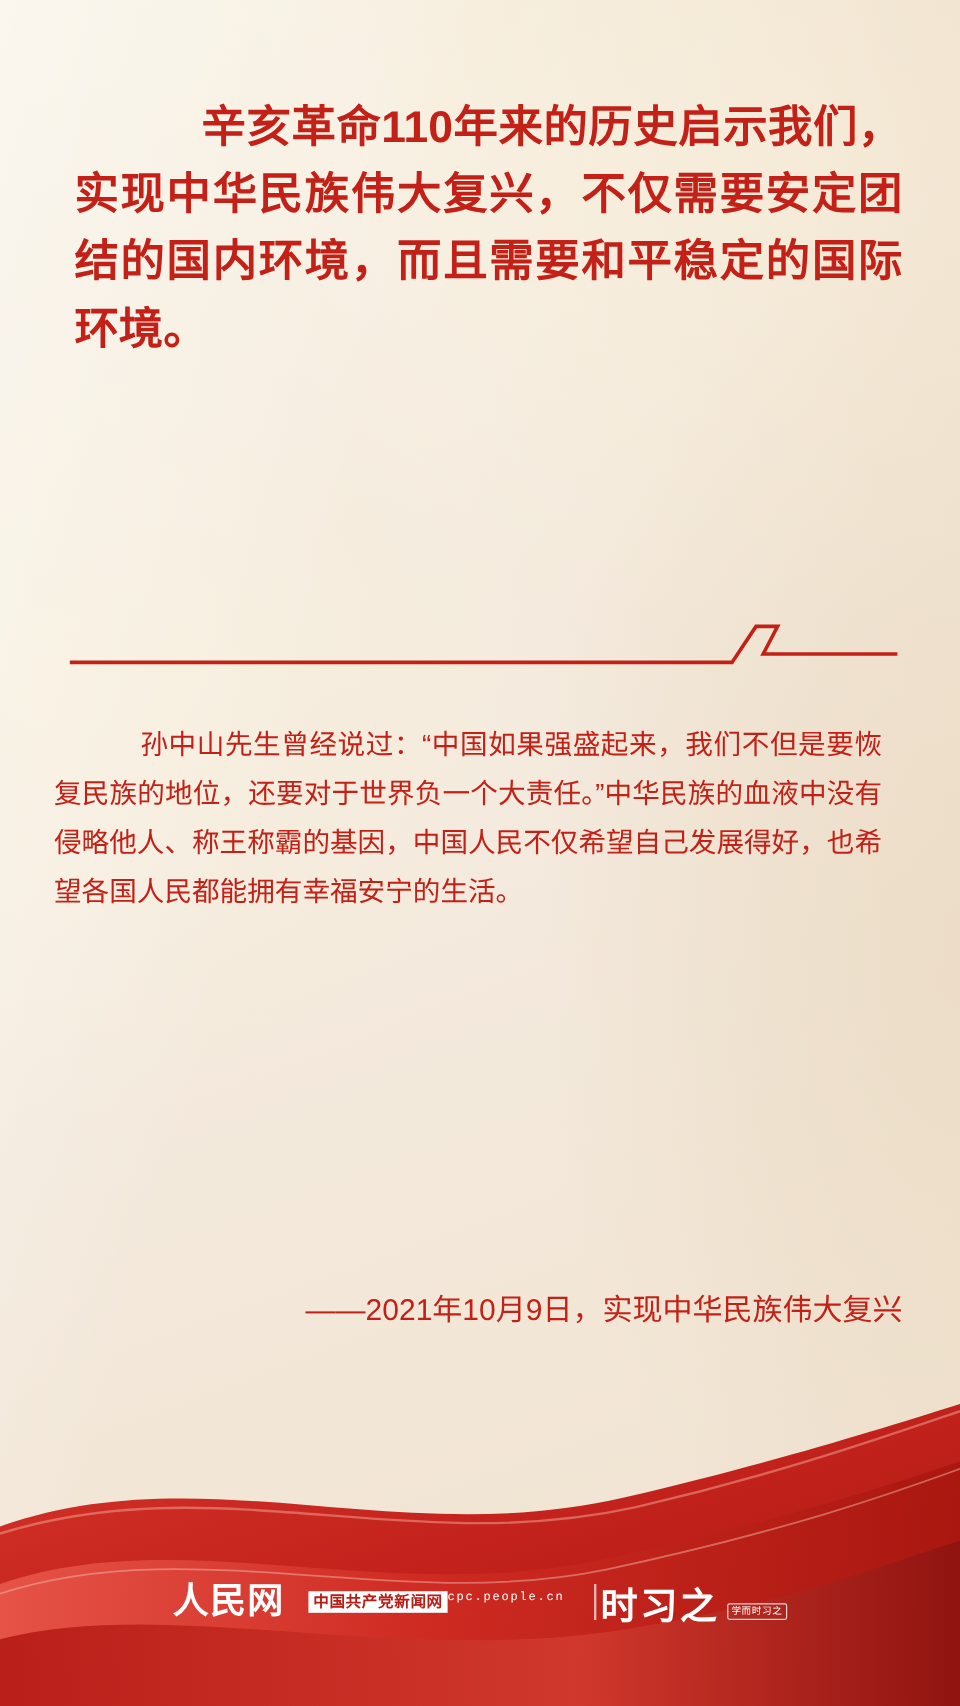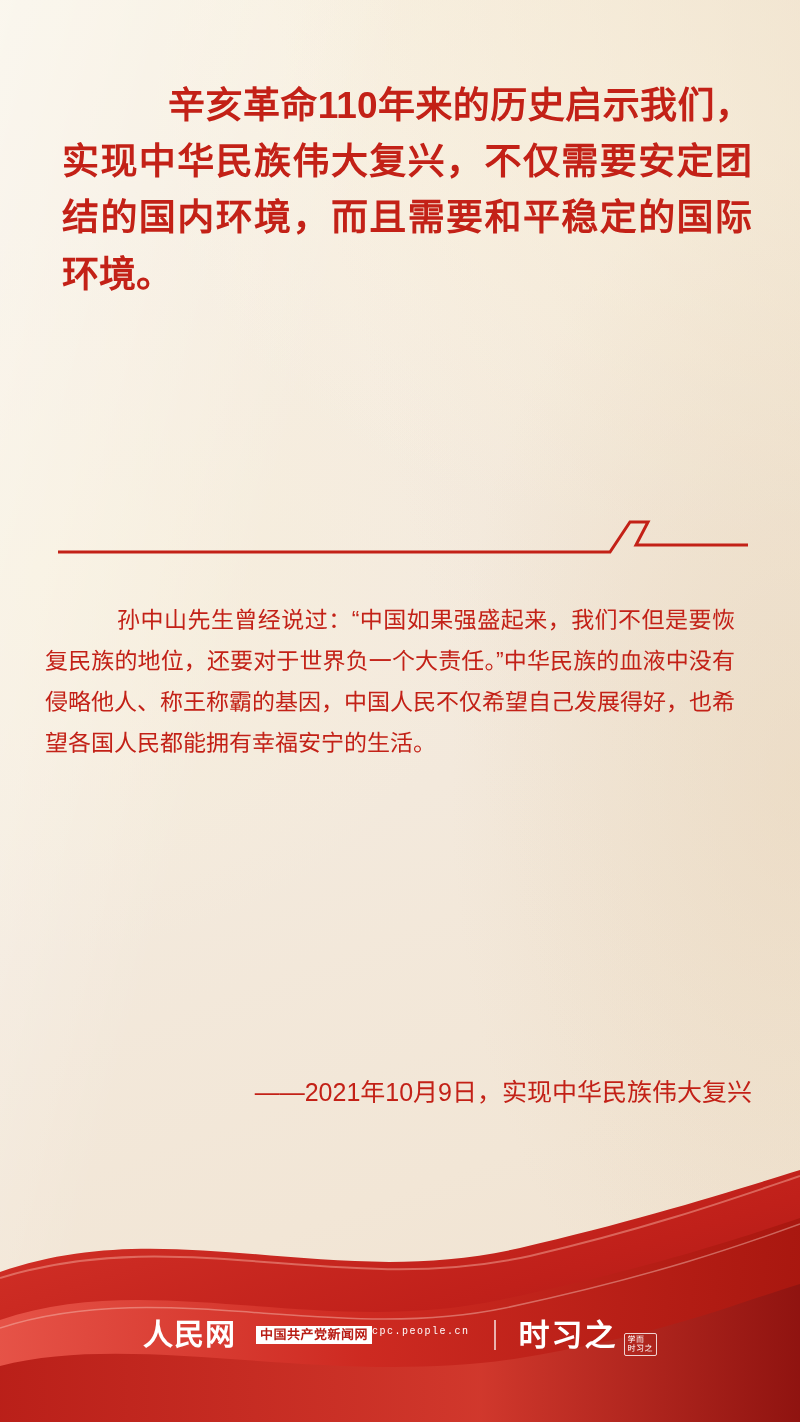--- a/index.html
+++ b/index.html
@@ -131,32 +131,32 @@
   .pr-sub2 {
     font-size: 10px;
     color: #ffffff;
     letter-spacing: 1.5px;
     font-family: "Liberation Mono", "DejaVu Sans Mono", monospace;
   }
   .brand-right {
     display: flex;
     align-items: baseline;
     gap: 6px;
-    padding-left: 23px;
+    padding-left: 4px;
     color: #ffffff;
   }
   .sx-title {
     font-size: 31px;
     font-weight: bold;
     letter-spacing: 2px;
   }
   .sx-badge {
     display: inline-flex;
-    flex-direction: column;
-    align-items: flex-start;
+    flex-direction: row;
+    align-items: flex-end;
     line-height: 1.05;
     font-size: 8px;
     letter-spacing: 0.5px;
     border: 1px solid rgba(255,255,255,0.8);
     padding: 2px 3px;
     border-radius: 2px;
     transform: translateY(-4px);
   }
 </style>
 </head>

